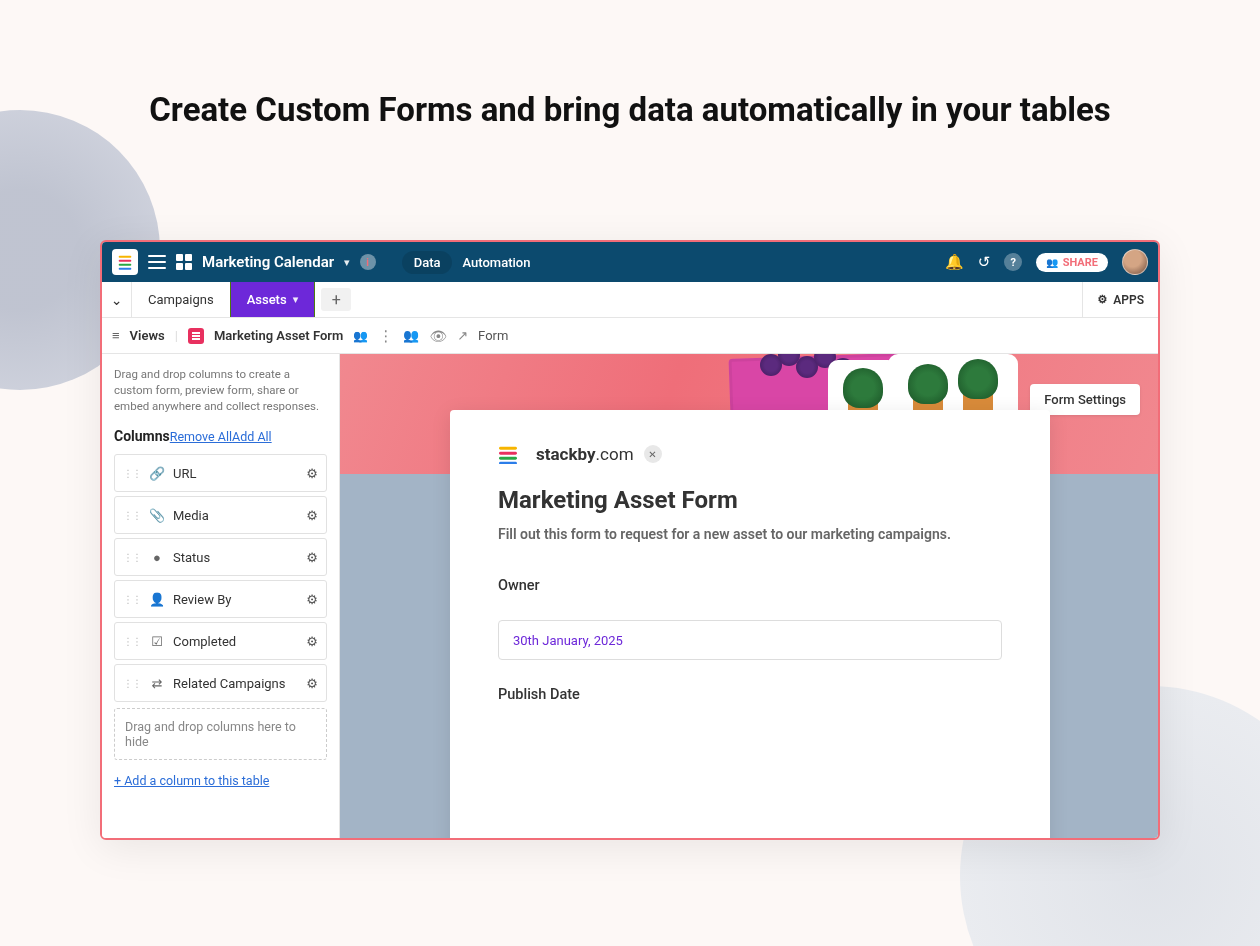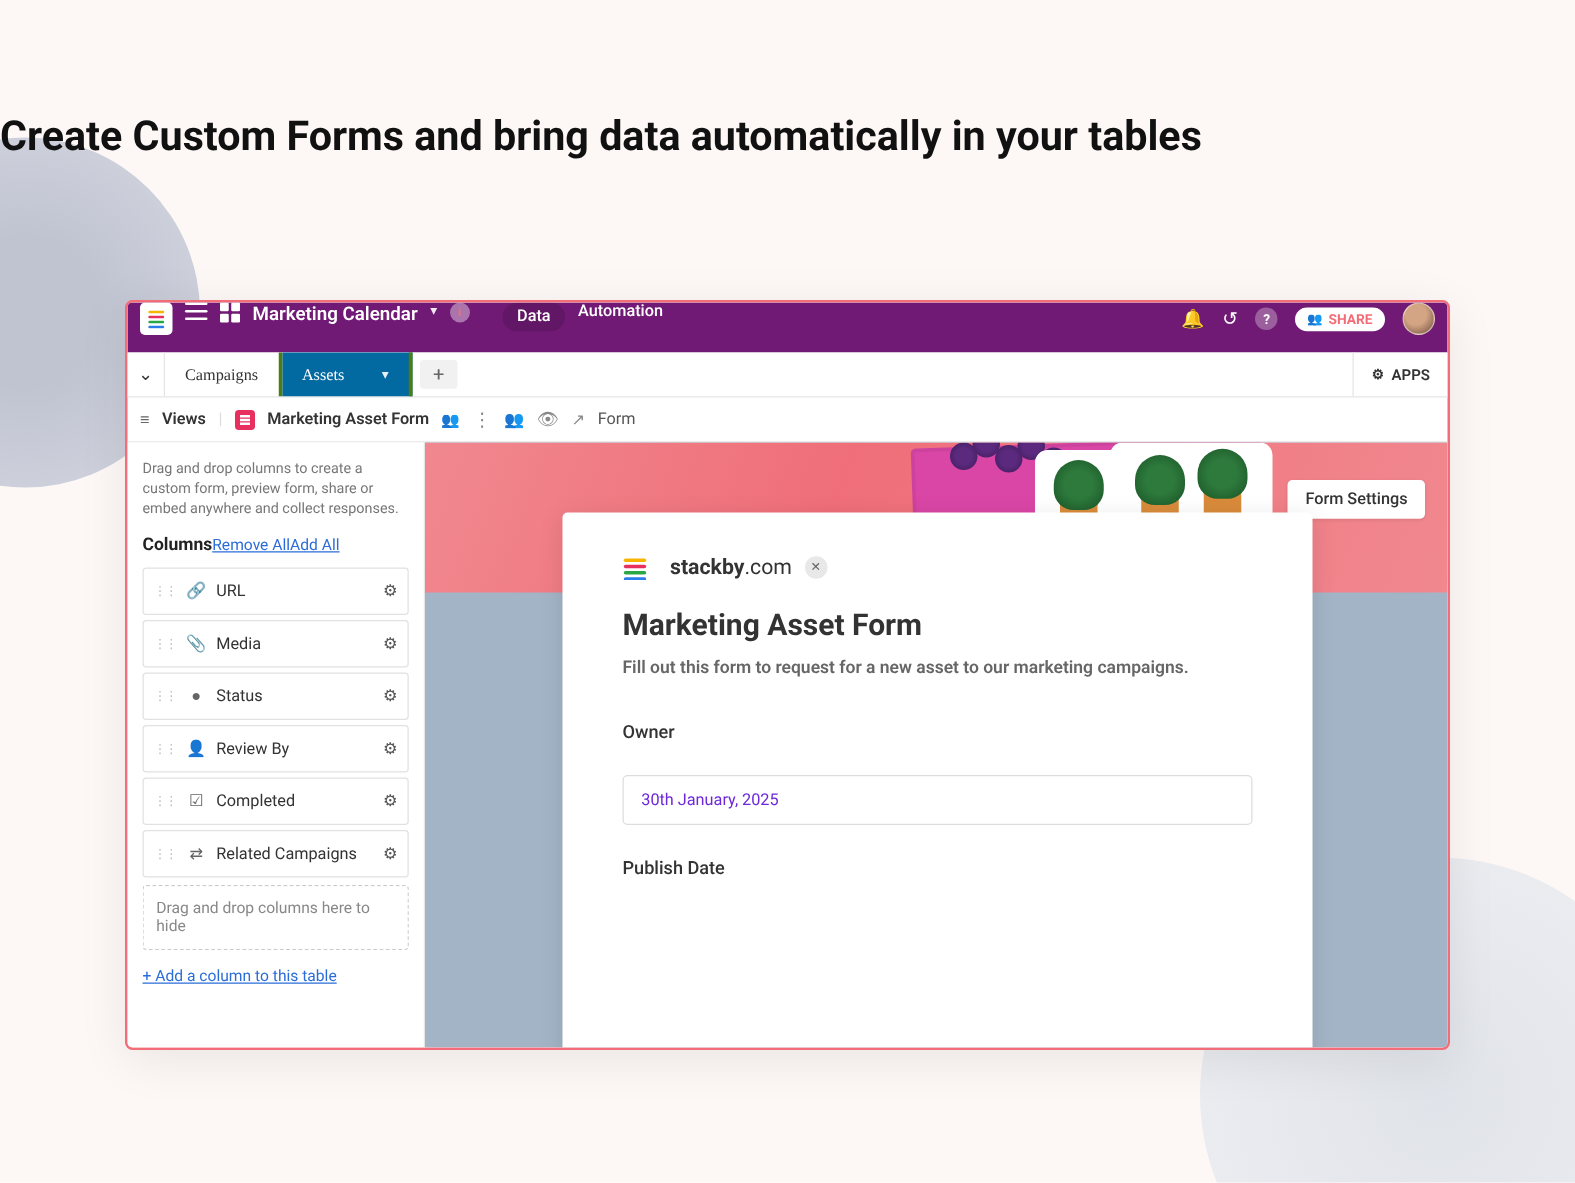--- a/index.html
+++ b/index.html
@@ -23,20 +23,21 @@
   .bg-circle-right {
     position: absolute;
     width: 380px; height: 380px;
     background: radial-gradient(circle, #cdd5e0 0%, #e4eaf1 100%);
     opacity: 0.6;
     border-radius: 50%;
     bottom: -120px; right: -80px;
     z-index: 0;
   }
   .headline {
+    text-align: center;
     font-size: 33px;
     font-weight: 700;
     color: #111;
     margin-top: 88px;
     line-height: 1.35;
     position: relative;
     z-index: 1;
   }
   .app-window {
     position: absolute;
@@ -44,23 +45,23 @@
     width: 1060px; height: 600px;
     background: #fff;
     border: 2px solid #f26d78;
     border-radius: 6px;
     overflow: hidden;
     box-shadow: 0 8px 40px rgba(0,0,0,0.08);
     z-index: 2;
   }
   .topbar {
     height: 40px;
-    background: #701a75;
+    background: #0c4a6e;
     display: flex;
-    align-items: flex-start;
+    align-items: center;
     padding: 0 10px;
     color: #fff;
     gap: 10px;
   }
   .logo-square {
     width: 26px; height: 26px;
     background: #fff;
     border-radius: 4px;
     display:flex; align-items:center; justify-content:center;
   }
@@ -91,22 +92,22 @@
   .avatar {
     width:26px; height:26px; border-radius:50%;
     background: radial-gradient(circle at 40% 35%, #d4a584 40%, #6b4a3a 100%);
     border:1px solid rgba(255,255,255,0.5);
   }
   .tabbar {
     height:36px; background:#fff; border-bottom:1px solid #e5e5e5;
     display:flex; align-items:stretch;
   }
   .expand-btn { width:30px; display:flex;align-items:center;justify-content:center;border-right:1px solid #e5e5e5;font-size:14px;color:#333;}
-  .tab { padding:12px 16px; display:flex;align-items:center; font-size:13px; color:#333; border-right:3px solid #4d7c0f;font-family:Liberation Serif, serif;}
-  .tab.active { background:#0369a1; color:#fff; font-weight:500;gap:24px; }
+  .tab { padding:12px 16px; display:flex;align-items:center; font-size:13px; color:#333; border-right:1px solid #4d7c0f;}
+  .tab.active { background:#6d28d9; color:#fff; font-weight:500; }
   .tab.active .chevron-d { color:#fff; }
   .tab-add { width:30px; display:flex;align-items:center;justify-content:center;font-size:16px;color:#666;background:#f1f1f1;margin:6px 0 6px 6px;border-radius:3px;}
   .apps-btn { margin-left:auto; padding:0 14px; display:flex;align-items:center;gap:6px;font-size:12px;font-weight:600;color:#333;border-left:1px solid #e5e5e5;}
   .viewbar {
     height:36px; border-bottom:1px solid #e5e5e5;
     display:flex; align-items:center; padding:0 10px; gap:10px;
     font-size:13px; color:#333;
   }
   .viewbar .sep { color:#ddd; }
   .form-icon-badge { width:16px;height:16px;background:#e8305f;border-radius:3px;display:inline-flex;align-items:center;justify-content:center; }

